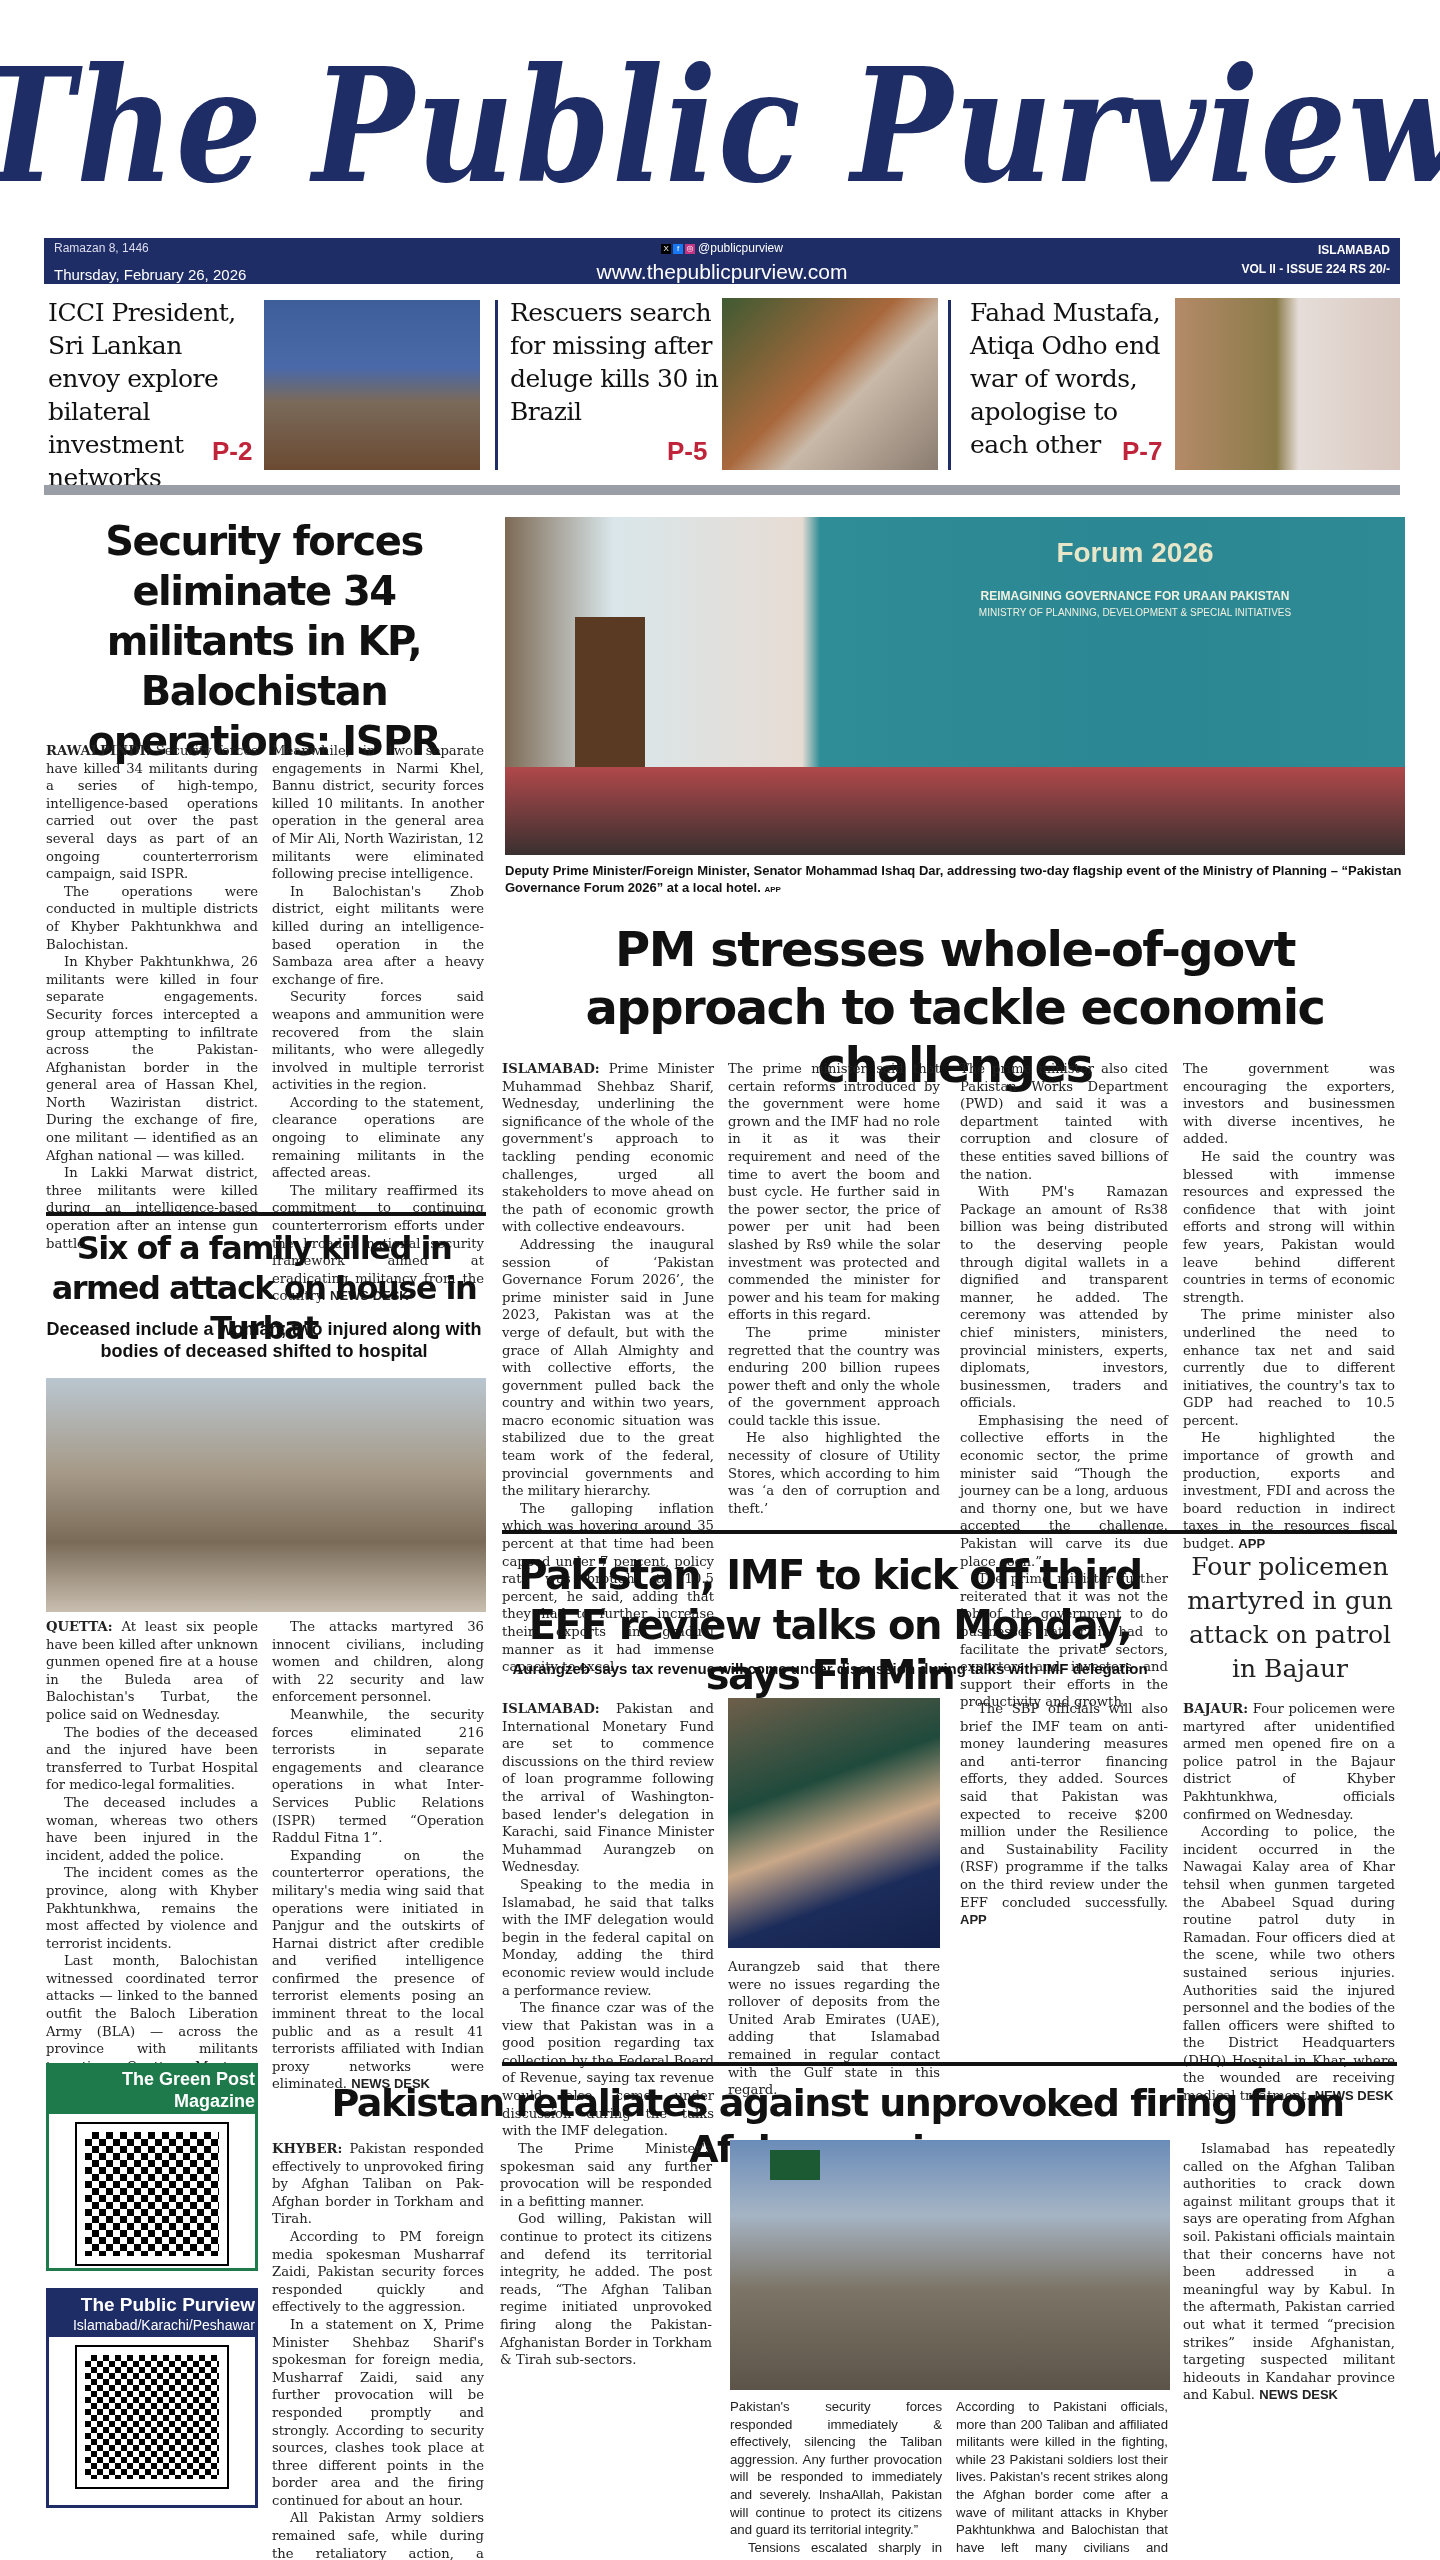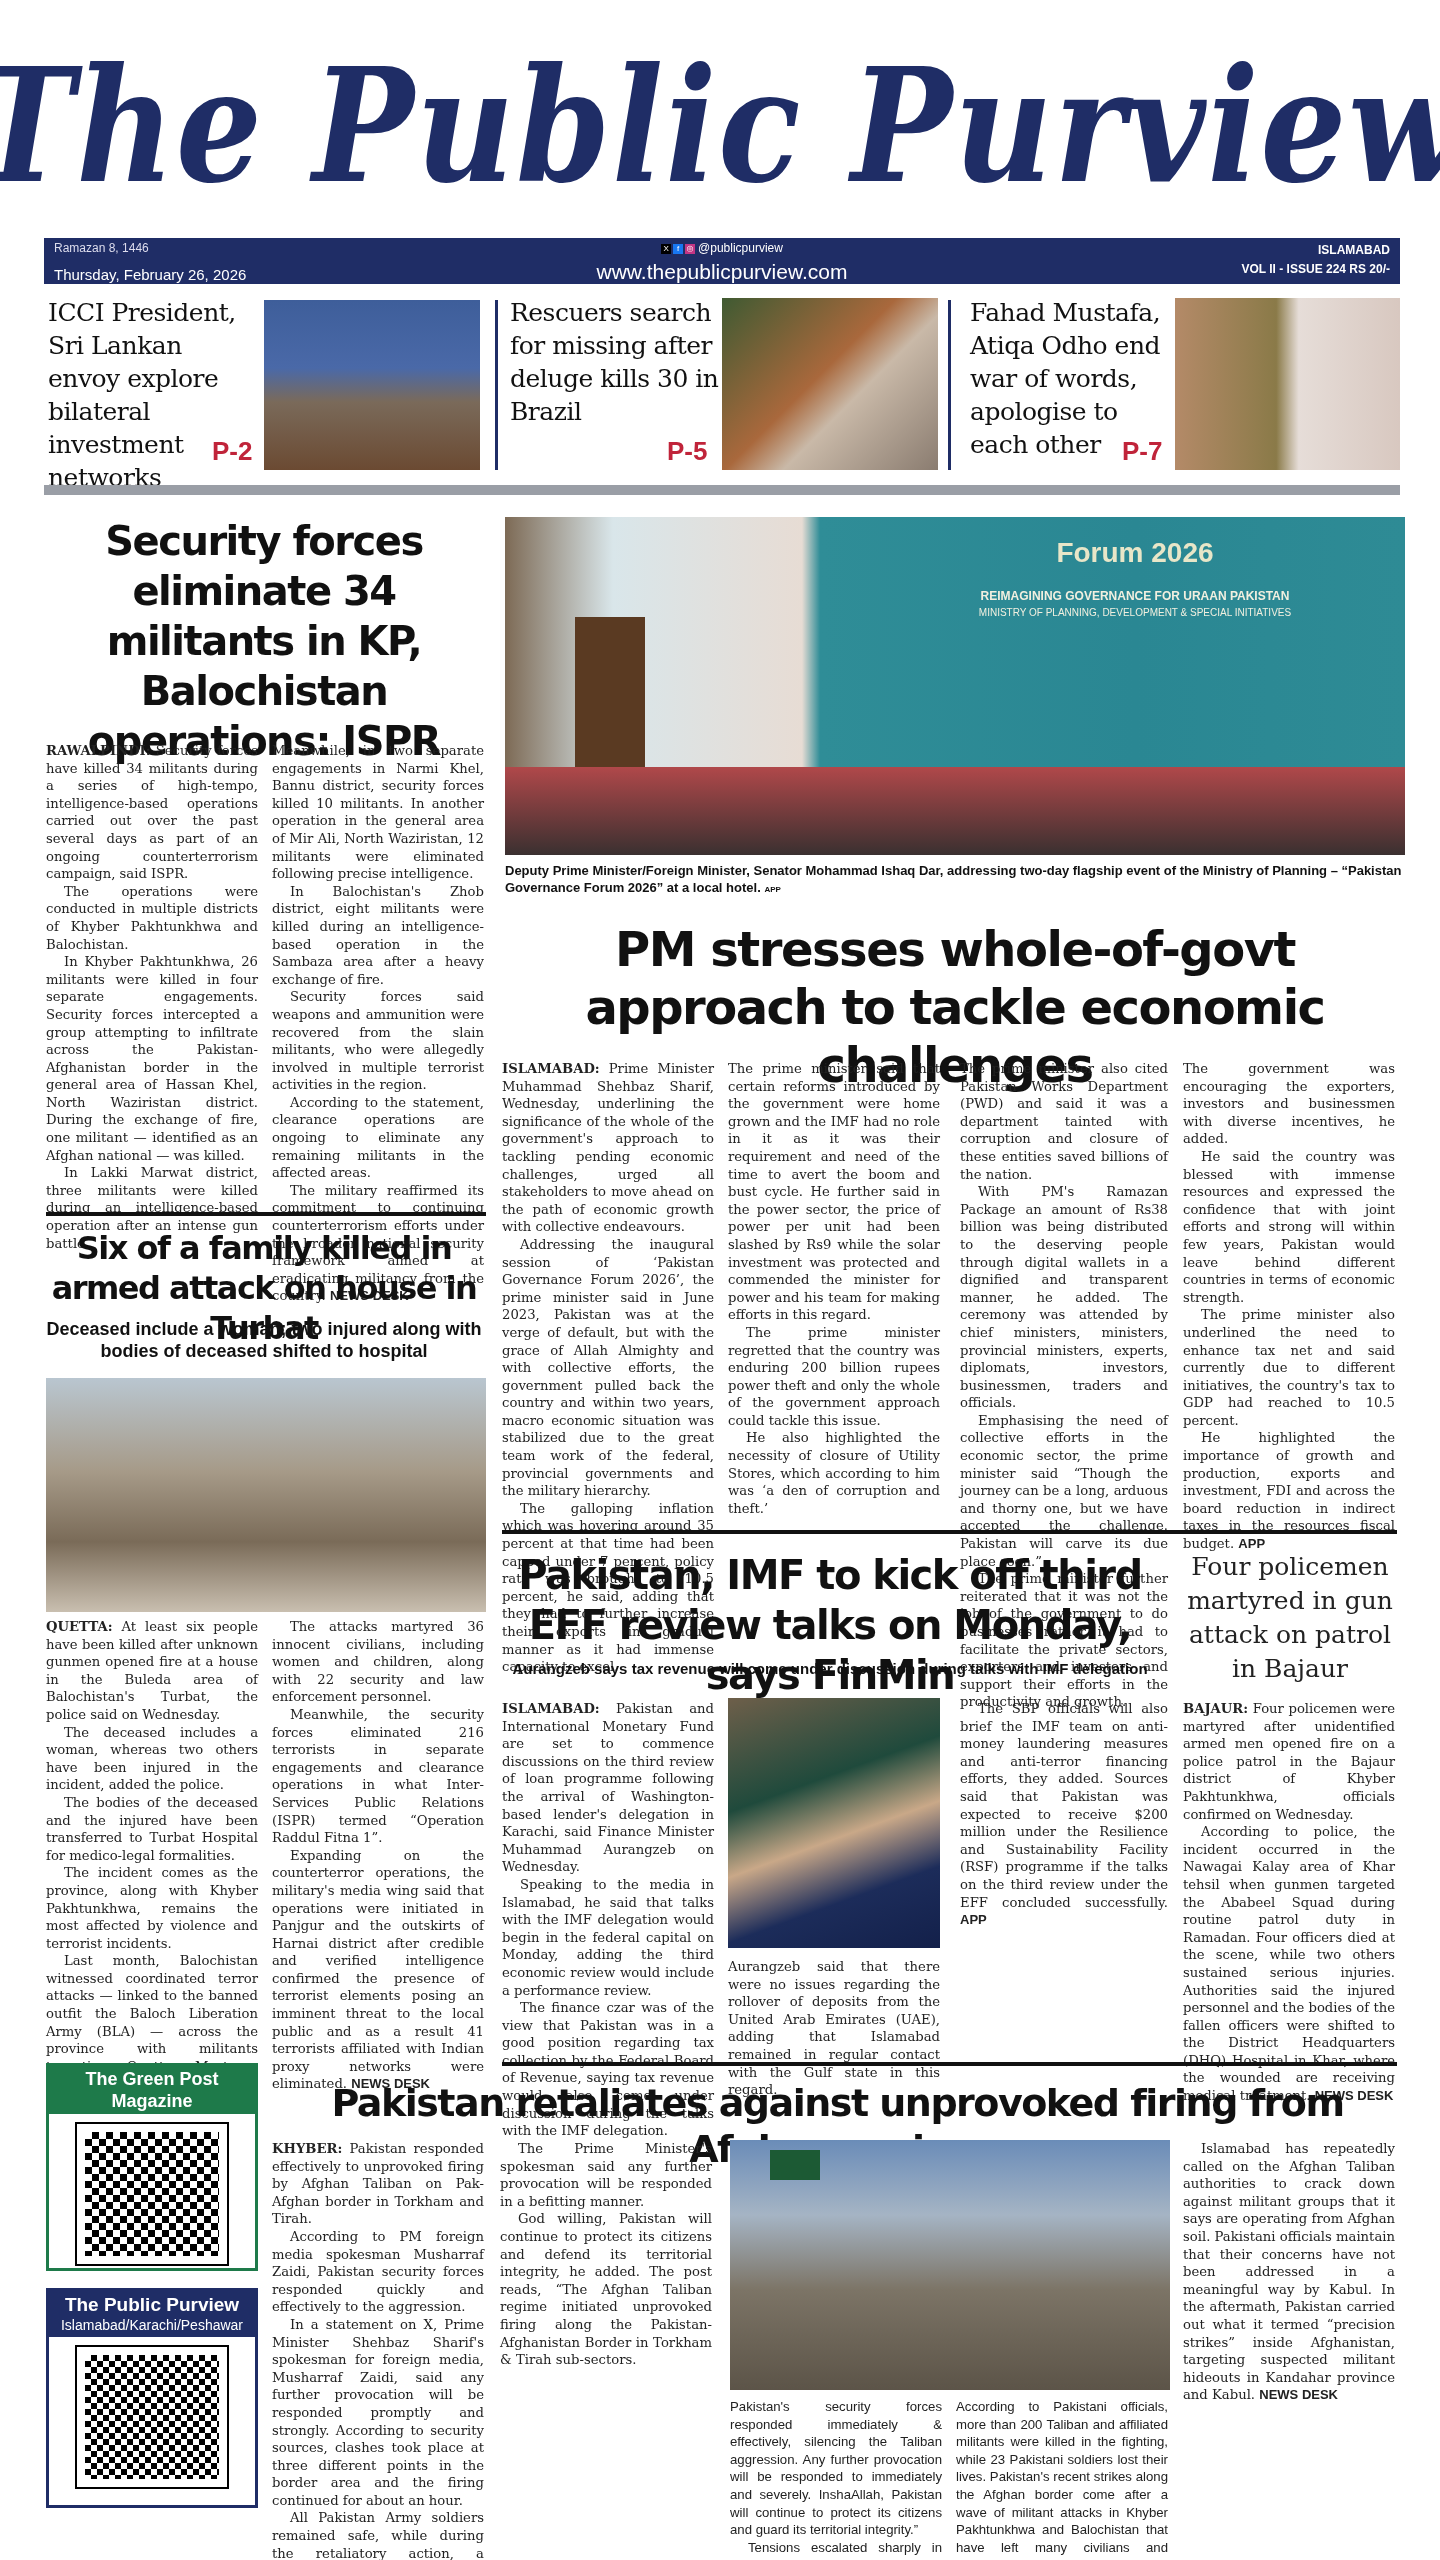--- a/index.html
+++ b/index.html
@@ -25,21 +25,21 @@
 .hl{font-family:"DejaVu Sans",sans-serif;font-weight:bold;text-align:center;color:#111;letter-spacing:-1.5px}
 .col{font-family:"DejaVu Serif",serif;font-size:13.2px;line-height:17.6px;text-align:justify;color:#222;hyphens:auto}
 .col p{text-indent:18px}
 .col p.first{text-indent:0}
 .dl{font-weight:bold}
 .sig{font-family:"Liberation Sans",sans-serif;font-weight:bold;font-size:13px}
 .rule{height:4px;background:#111}
 .sub{font-family:"Liberation Sans",sans-serif;font-weight:bold;text-align:center;color:#111}
 .cap{font-family:"Liberation Sans",sans-serif;font-weight:bold;font-size:13px;line-height:17px;color:#111}
 .qrbox{border:3px solid;background:#fff}
-.qrhead{color:#fff;font-family:"Liberation Sans",sans-serif;font-weight:bold;text-align:center}
+.qrhead{color:#fff;font-family:"Liberation Sans",sans-serif;font-weight:bold;text-align:right}
 .serifhl{font-family:"DejaVu Serif",serif;text-align:center;color:#222}
 </style>
 </head>
 <body>
 
 <div class="abs masthead">
   <span>The Public Purview</span>
 </div>
 
 <div class="abs bar">
@@ -126,22 +126,22 @@
   <p>The prime minister also underlined the need to enhance tax net and said currently due to different initiatives, the country's tax to GDP had reached to 10.5 percent.</p>
   <p><span>He highlighted the importance of growth and production, exports and investment, FDI and across the board reduction in indirect taxes in the resources fiscal budget.</span> <span class="sig">APP</span></p>
 </div>
 <div class="abs rule" style="left:502px;top:1530px;width:895px"></div>
 
 <div class="abs hl" style="left:44px;top:1228px;width:440px;font-size:32px;line-height:40px">Six of a family killed in armed attack on house in Turbat</div>
 <div class="abs sub" style="left:44px;top:1318px;width:440px;font-size:18px;line-height:22px">Deceased include a woman; two injured along with bodies of deceased shifted to hospital</div>
 <div class="abs img" style="left:46px;top:1378px;width:440px;height:234px;background:linear-gradient(180deg,#b9c6d0 0%,#a69a88 40%,#7a6b58 70%,#c9bfb0 100%)"></div>
 <div class="abs col" style="left:46px;top:1618px;width:212px">
   <p class="first"><span class="dl">QUETTA:</span> <span>At least six people have been killed after unknown gunmen opened fire at a house in the Buleda area of Balochistan's Turbat, the police said on Wednesday.</span></p>
+  <p>The bodies of the deceased and the injured have been transferred to Turbat Hospital for medico-legal formalities.</p>
   <p>The deceased includes a woman, whereas two others have been injured in the incident, added the police.</p>
-  <p>The bodies of the deceased and the injured have been transferred to Turbat Hospital for medico-legal formalities.</p>
   <p>The incident comes as the province, along with Khyber Pakhtunkhwa, remains the most affected by violence and terrorist incidents.</p>
   <p>Last month, Balochistan witnessed coordinated terror attacks — linked to the banned outfit the Baloch Liberation Army (BLA) — across the province with militants targeting Quetta, Mastung, Nushki, Dalbandin, Kharan, Panjgur, Tump, Gwadar, and Pasni.</p>
 </div>
 <div class="abs col" style="left:272px;top:1618px;width:212px">
   <p class="first" style="visibility:hidden;height:0;overflow:hidden"></p>
   <p>The attacks martyred 36 innocent civilians, including women and children, along with 22 security and law enforcement personnel.</p>
   <p>Meanwhile, the security forces eliminated 216 terrorists in separate engagements and clearance operations in what Inter-Services Public Relations (ISPR) termed “Operation Raddul Fitna 1”.</p>
   <p><span>Expanding on the counterterror operations, the military's media wing said that operations were initiated in Panjgur and the outskirts of Harnai district after credible and verified intelligence confirmed the presence of terrorist elements posing an imminent threat to the local public and as a result 41 terrorists affiliated with Indian proxy networks were eliminated.</span> <span class="sig">NEWS DESK</span></p>
 </div>
 

